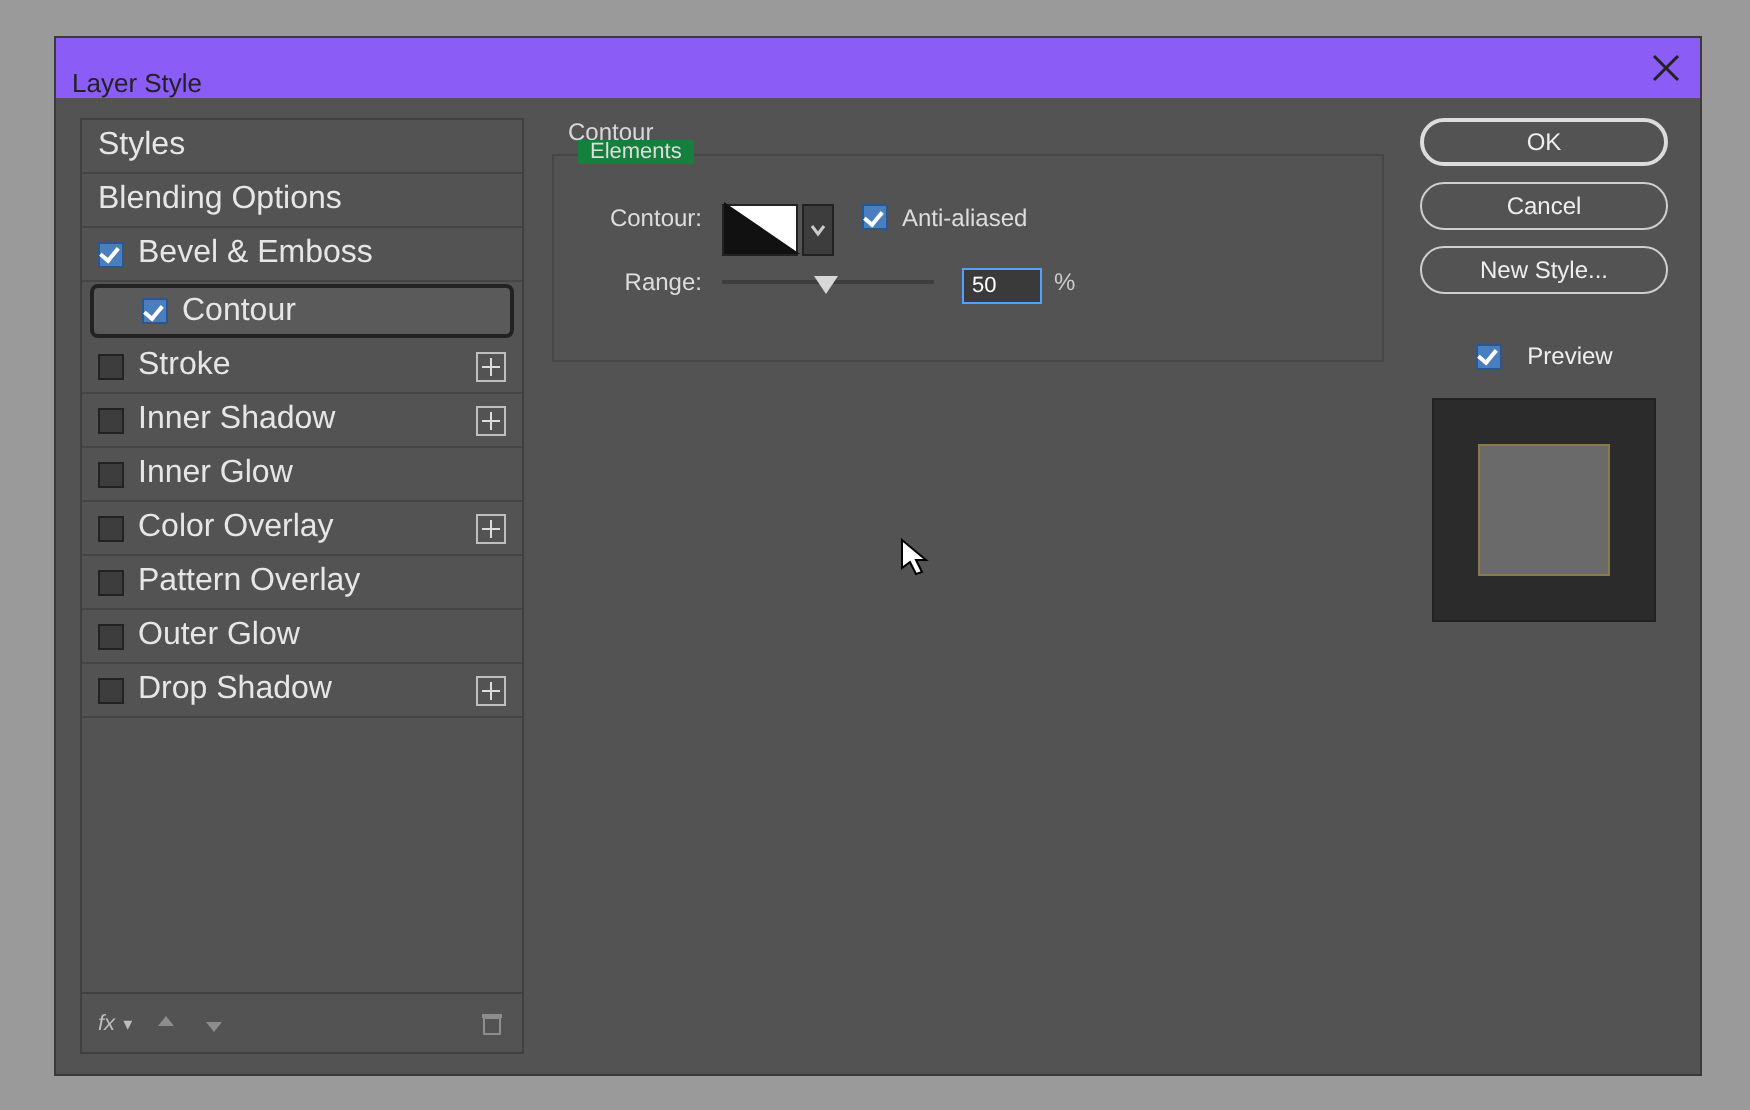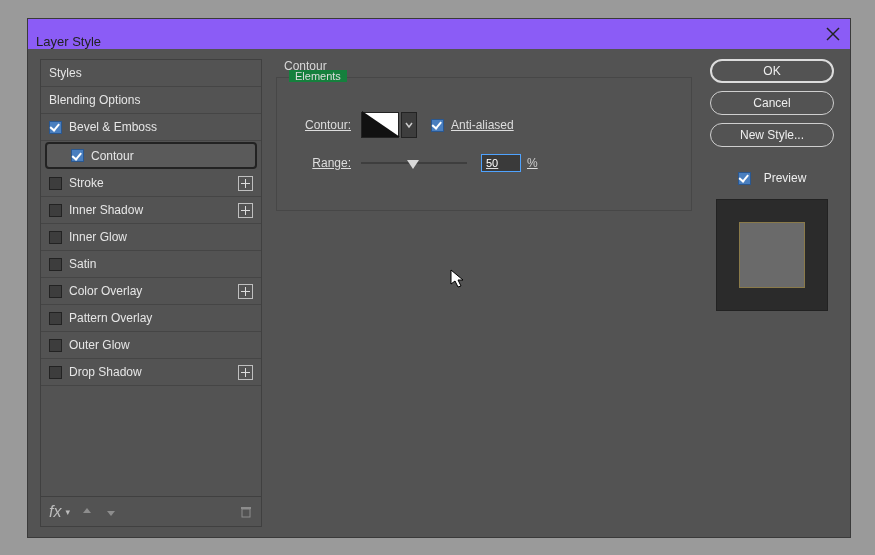--- a/index.html
+++ b/index.html
@@ -23,21 +23,21 @@
 .body { display: flex; height: calc(100% - 30px); padding: 10px 12px 10px 12px; gap: 14px; }
 
 
 .left { width: 222px; display: flex; flex-direction: column; }
 .styles-list {
   flex: 1; background: #535353; border: 1px solid #404040; padding: 0;
   display: flex; flex-direction: column;
 }
 .style-row {
   height: 27px; display: flex; align-items: center; padding: 0 8px;
-  color: #e6e6e6; font-size: 12px; border-bottom: 1px solid #454545;
+  color: #e6e6e6; font-size: 16px; border-bottom: 1px solid #454545;
   cursor: pointer; position: relative;
 }
 .style-row.header { cursor: default; }
 .style-row.sub { padding-left: 28px; }
 .style-row.sub2 { padding-left: 44px; }
 .style-row.selected {
   background: #5a5a5a; border: 2px solid #222; border-radius: 4px; height: 27px;
   margin: 1px 4px; padding-left: 24px;
 }
 .checkbox {
@@ -56,37 +56,37 @@
 .plus::before, .plus::after {
   content: ""; position: absolute; background: #ddd;
 }
 .plus::before { width: 9px; height: 1px; }
 .plus::after  { width: 1px; height: 9px; }
 
 .styles-footer {
   height: 30px; border: 1px solid #404040; border-top: none;
   display: flex; align-items: center; padding: 0 8px; gap: 10px;
 }
-.fx { color: #bdbdbd; font-style: italic; font-size: 16px; }
+.fx { color: #bdbdbd; font-style: italic; font-size: 11px; }
 .arrow-up, .arrow-down, .trash { width: 14px; height: 14px; }
 .arrow-up svg, .arrow-down svg, .trash svg { width: 14px; height: 14px; }
 .trash { margin-left: auto; }
 
 
 .mid { flex: 1; position: relative; }
 .panel-title { color: #d8d8d8; font-size: 12px; margin: 0 0 4px 8px; }
 .fieldset {
   border: 1px solid #474747; padding: 18px 16px 22px 16px; position: relative;
   margin-top: 0;
 }
 .fieldset .legend {
   position: absolute; top: -8px; left: 12px; background: #15803d;
   padding: 0 6px; color: #ddd; font-size: 11px;
 }
-.row { display: flex; align-items: center; margin: 16px 0; color: #ddd; font-size: 12px; text-decoration: underline; }
+.row { display: flex; margin: 6px 0; color: #ddd; font-size: 12px; }
 .row .label { width: 58px; text-align: right; margin-right: 10px; }
 .contour-picker {
   width: 38px; height: 26px; border: 1px solid #222; background: #fff;
   position: relative; margin-right: 2px;
 }
 .contour-picker::after {
   content: ""; position: absolute; left: 0; bottom: 0; width: 0; height: 0;
   border-bottom: 26px solid #111; border-right: 38px solid transparent;
 }
 .contour-dd {
@@ -180,24 +180,20 @@
           <span class="checkbox"></span>
           <span>Inner Shadow</span>
           <span class="plus"></span>
         </div>
 
         <div class="style-row">
           <span class="checkbox"></span>
           <span>Inner Glow</span>
         </div>
 
-        <div class="style-row">
-          <span class="checkbox"></span>
-          <span>Satin</span>
-        </div>
 
         <div class="style-row">
           <span class="checkbox"></span>
           <span>Color Overlay</span>
           <span class="plus"></span>
         </div>
 
 
         <div class="style-row">
           <span class="checkbox"></span>

